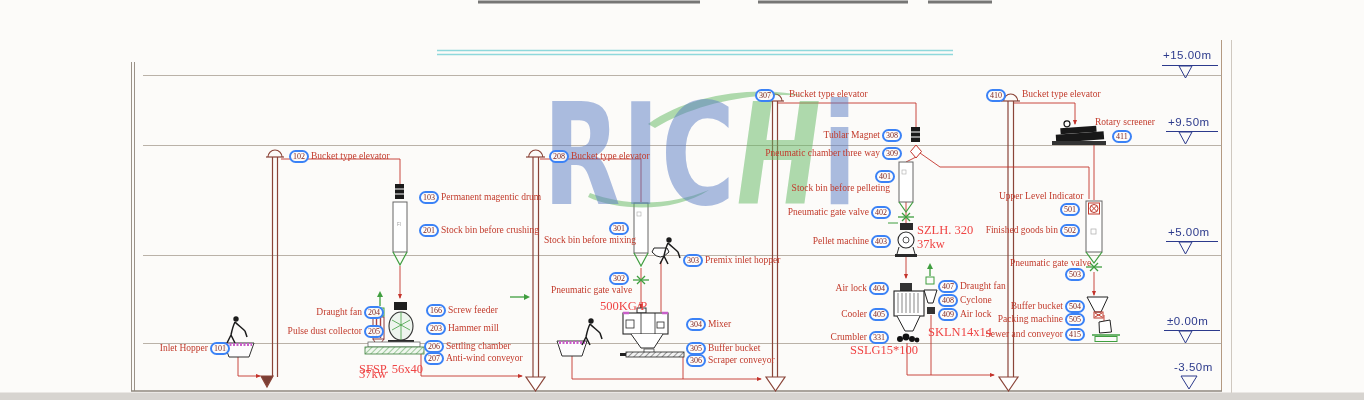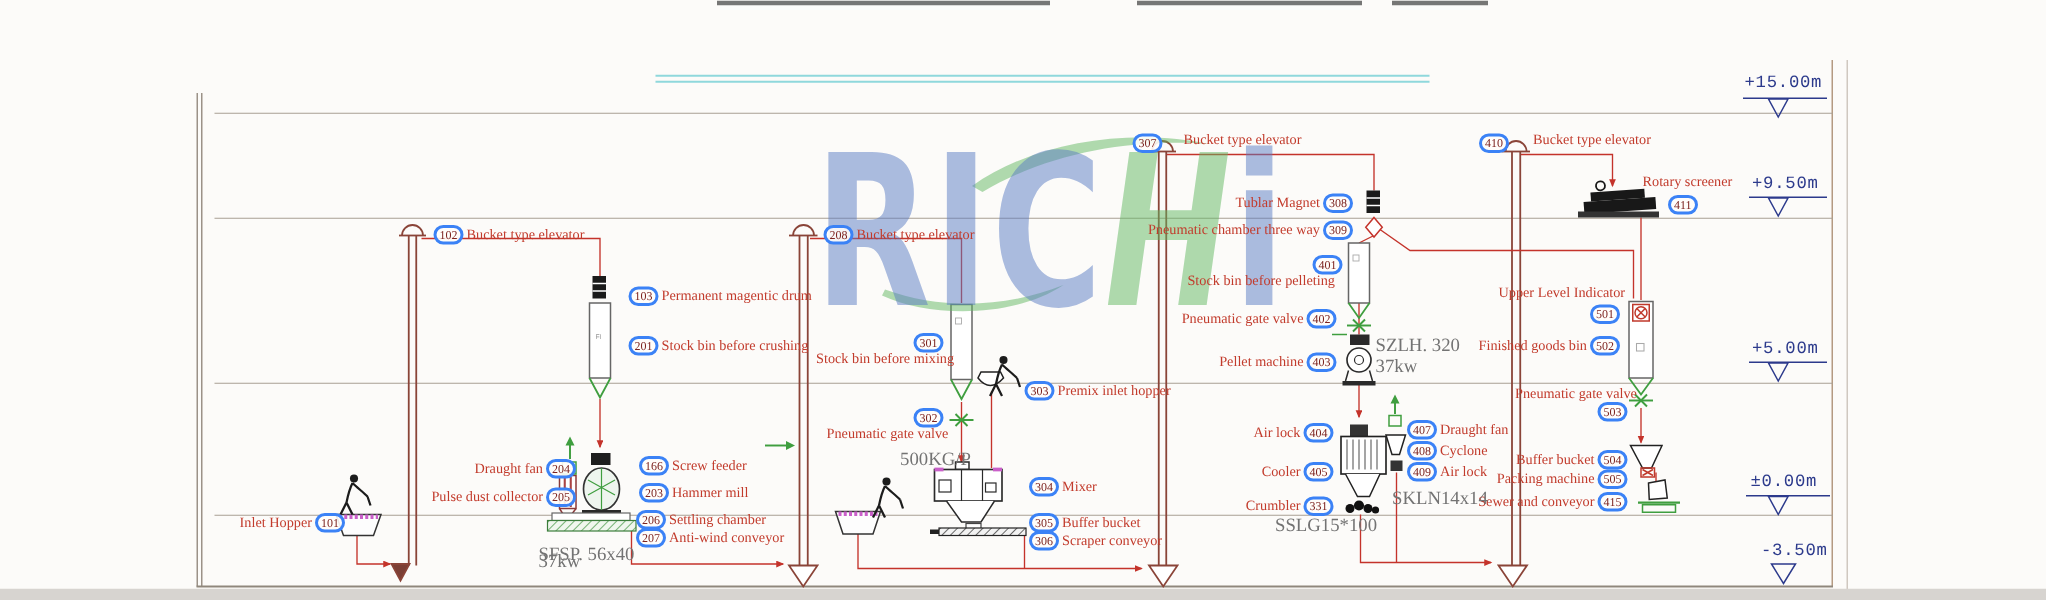--- a/index.html
+++ b/index.html
@@ -10,23 +10,23 @@
       font-weight:bold;font-size:140px;line-height:1;letter-spacing:2px;opacity:.5;
       transform:scaleX(.72);transform-origin:left top;pointer-events:none;white-space:nowrap;}
   .wm-blue{color:#5a7cc4;}
   .wm-green{color:#62b862;font-style:italic;}
   .title{position:absolute;left:0;width:100%;top:9px;text-align:center;z-index:3;
          font-family:"DejaVu Sans Mono",monospace;font-size:24px;color:#3a3a3a;letter-spacing:1px;}
   .lbl{position:absolute;z-index:3;white-space:nowrap;color:#c23b2c;
        font-size:9.5px;line-height:10px;}
   .n{display:inline-block;border:2px solid #3b82f6;border-radius:7px;padding:0 2px;
      font-size:8px;line-height:9px;color:#7d2420;background:rgba(255,253,250,.9);margin:0 2px;}
-  .spec{position:absolute;z-index:3;white-space:nowrap;color:#737373;font-size:12.5px;line-height:13px;}
+  .spec{position:absolute;z-index:3;white-space:nowrap;color:#ef4444;font-size:12.5px;line-height:13px;}
   .elev{position:absolute;z-index:3;white-space:nowrap;color:#2c3a8c;font-size:11.5px;
-        font-family:Liberation Mono, monospace;letter-spacing:.5px;}
+        font-family:Liberation Sans, sans-serif;letter-spacing:.5px;}
 </style>
 </head>
 <body>
 
 <div id="stage">
 
   <svg id="linework" width="1364" height="400" viewBox="0 0 1364 400">
     <defs>
       <marker id="ah" markerWidth="7" markerHeight="7" refX="5" refY="2.5" orient="auto">
         <path d="M0,0L6,2.5L0,5Z" fill="#c4332b"></path>

